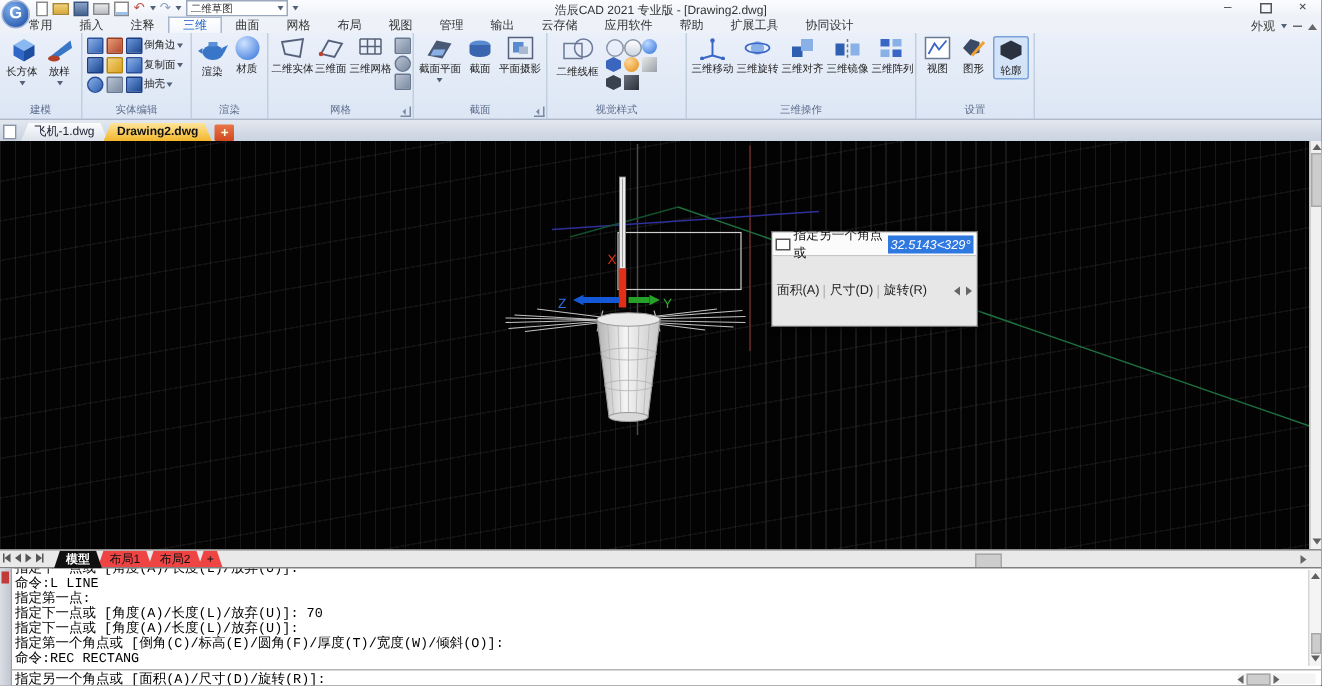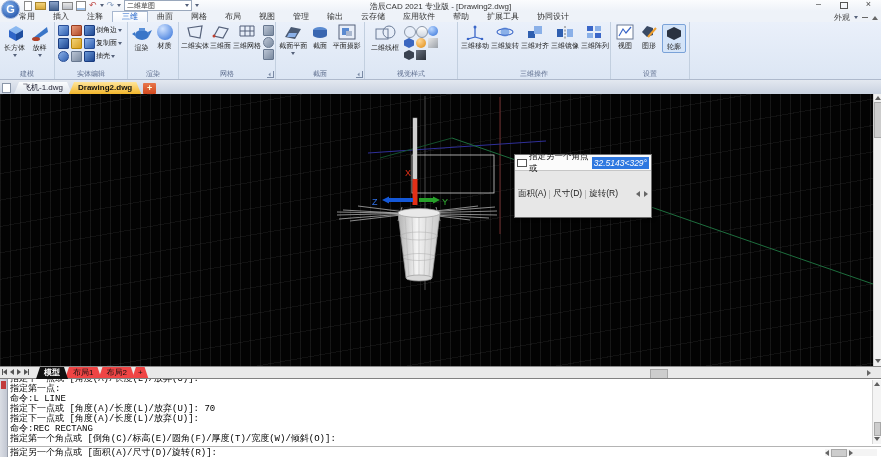--- a/index.html
+++ b/index.html
@@ -530,26 +530,26 @@
     <div id="h-right" class="tri-r"></div>
   </div>
 
   <div id="cmd">
     <div id="cmd-strip">
       <span id="cmd-close"></span>
     </div>
     <div id="cmd-hist">
       <div id="cmd-hist-inner">
         <div class="cline">指定下一点或 [角度(A)/长度(L)/放弃(U)]:</div>
+        <div class="cline">命令:L LINE</div>
         <div class="cline">指定第一点:</div>
-        <div class="cline">命令:L LINE</div>
         <div class="cline">指定下一点或 [角度(A)/长度(L)/放弃(U)]: 70</div>
         <div class="cline">指定下一点或 [角度(A)/长度(L)/放弃(U)]:</div>
+        <div class="cline">指定第一个角点或 [倒角(C)/标高(E)/圆角(F)/厚度(T)/宽度(W)/倾斜(O)]:</div>
         <div class="cline">命令:REC RECTANG</div>
-        <div class="cline">指定第一个角点或 [倒角(C)/标高(E)/圆角(F)/厚度(T)/宽度(W)/倾斜(O)]:</div>
       </div>
     </div>
     <div id="cmd-vsb">
       <div class="tri-u"></div>
       <div class="tri-d" style="position:absolute;bottom:1px;left:1px;"></div>
       <div class="sb-thumb" style="position:absolute;bottom:8px;left:1px;width:5px;height:12px;"></div>
     </div>
     <div id="cmd-sep"></div>
     <div id="cmd-prompt">指定另一个角点或 [面积(A)/尺寸(D)/旋转(R)]:</div>
     <div id="cmd-hsb">

